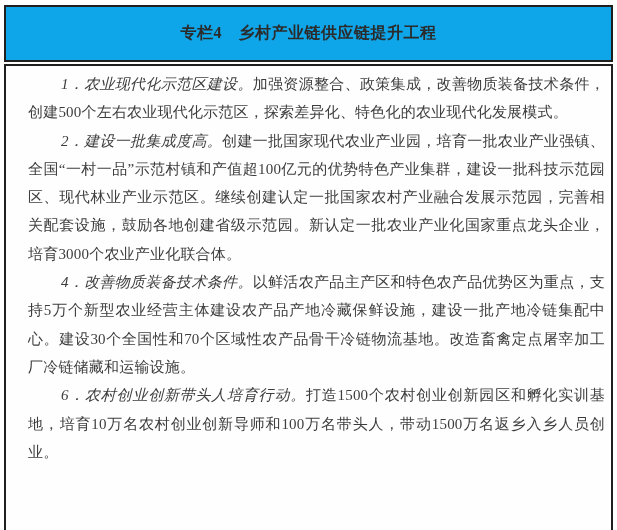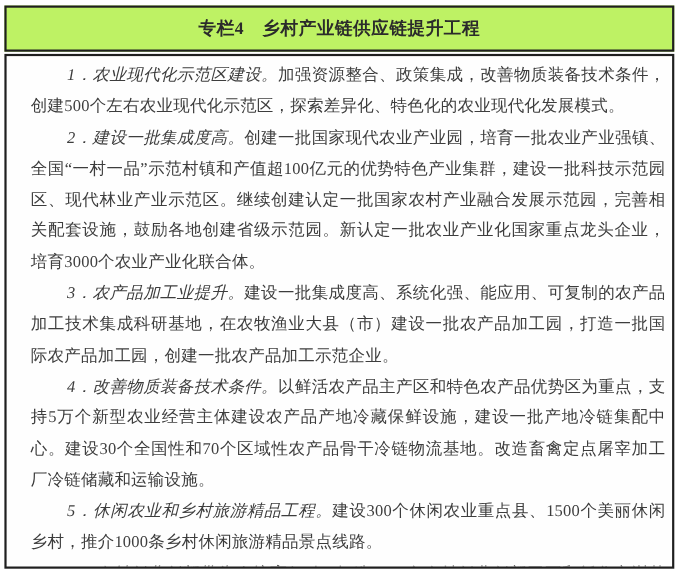--- a/index.html
+++ b/index.html
@@ -15,22 +15,22 @@
   }
   .page {
     box-sizing: border-box;
     width: 617px;
     height: 530px;
     padding: 5px 4px 6px 4px;
   }
   .title-box {
     box-sizing: border-box;
     border: 2px solid #1f1f1f;
-    background: #bef264;
-    height: 42px;
+    background: #0ea5e9;
+    height: 57px;
     display: flex;
     align-items: center;
     justify-content: center;
   }
   .title-box .title {
     font-size: 16px;
     font-weight: bold;
     color: #2b2b2b;
     letter-spacing: 0.5px;
   }
@@ -69,23 +69,21 @@
   <div class="title-box">
     <span class="title">专栏4　乡村产业链供应链提升工程</span>
   </div>
 
   <div class="content-box">
 
     <p class="para"><span class="item-number">1．</span><span class="item-lead">农业现代化示范区建设。</span><span class="item-body">加强资源整合、政策集成，改善物质装备技术条件，创建500个左右农业现代化示范区，探索差异化、特色化的农业现代化发展模式。</span></p>
 
     <p class="para"><span class="item-number">2．</span><span class="item-lead">建设一批集成度高。</span><span class="item-body">创建一批国家现代农业产业园，培育一批农业产业强镇、全国“一村一品”示范村镇和产值超100亿元的优势特色产业集群，建设一批科技示范园区、现代林业产业示范区。继续创建认定一批国家农村产业融合发展示范园，完善相关配套设施，鼓励各地创建省级示范园。新认定一批农业产业化国家重点龙头企业，培育3000个农业产业化联合体。</span></p>
 
-    <p class="para"><span class="item-number">3．</span><span class="item-lead">农产品加工业提升。</span><span class="item-body">建设一批集成度高、系统化强、能应用、可复制的农产品加工技术集成科研基地，在农牧渔业大县（市）建设一批农产品加工园，打造一批国际农产品加工园，创建一批农产品加工示范企业。</span></p>
 
     <p class="para"><span class="item-number">4．</span><span class="item-lead">改善物质装备技术条件。</span><span class="item-body">以鲜活农产品主产区和特色农产品优势区为重点，支持5万个新型农业经营主体建设农产品产地冷藏保鲜设施，建设一批产地冷链集配中心。建设30个全国性和70个区域性农产品骨干冷链物流基地。改造畜禽定点屠宰加工厂冷链储藏和运输设施。</span></p>
 
-    <p class="para"><span class="item-number">5．</span><span class="item-lead">休闲农业和乡村旅游精品工程。</span><span class="item-body">建设300个休闲农业重点县、1500个美丽休闲乡村，推介1000条乡村休闲旅游精品景点线路。</span></p>
 
     <p class="para"><span class="item-number">6．</span><span class="item-lead">农村创业创新带头人培育行动。</span><span class="item-body">打造1500个农村创业创新园区和孵化实训基地，培育10万名农村创业创新导师和100万名带头人，带动1500万名返乡入乡人员创业。</span></p>
 
   </div>
 
 </div>
 
 </body></html>

